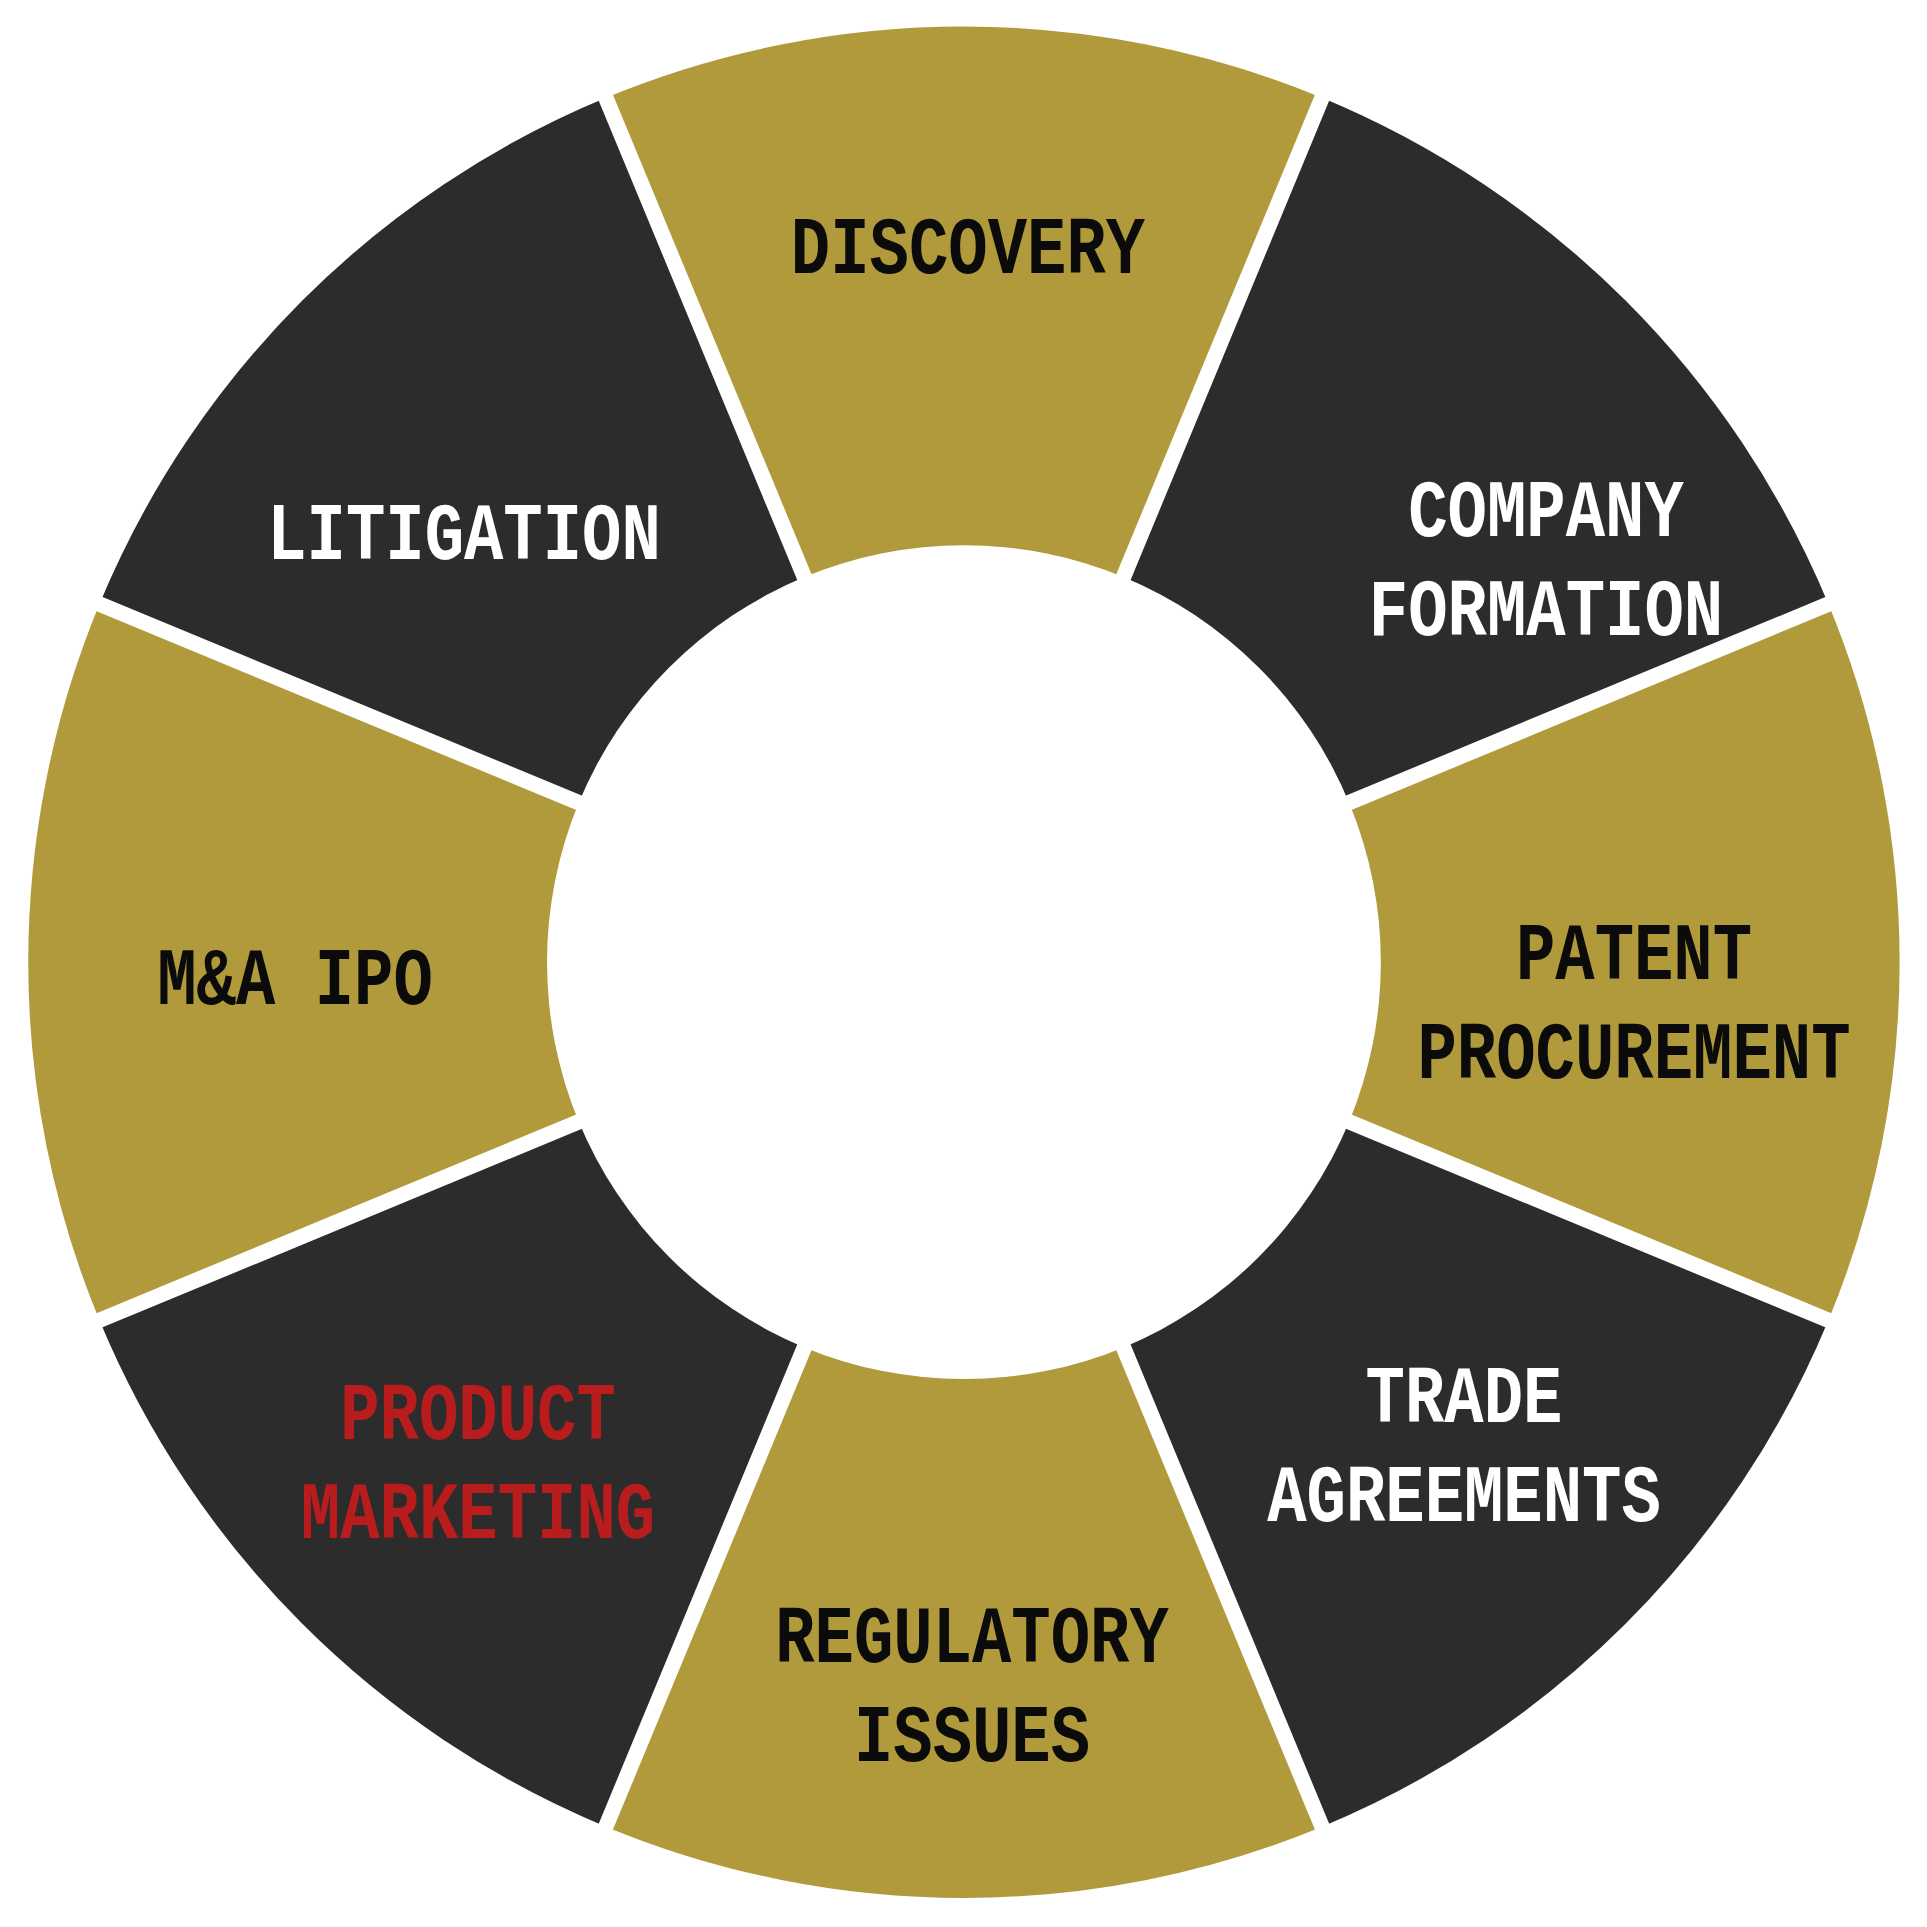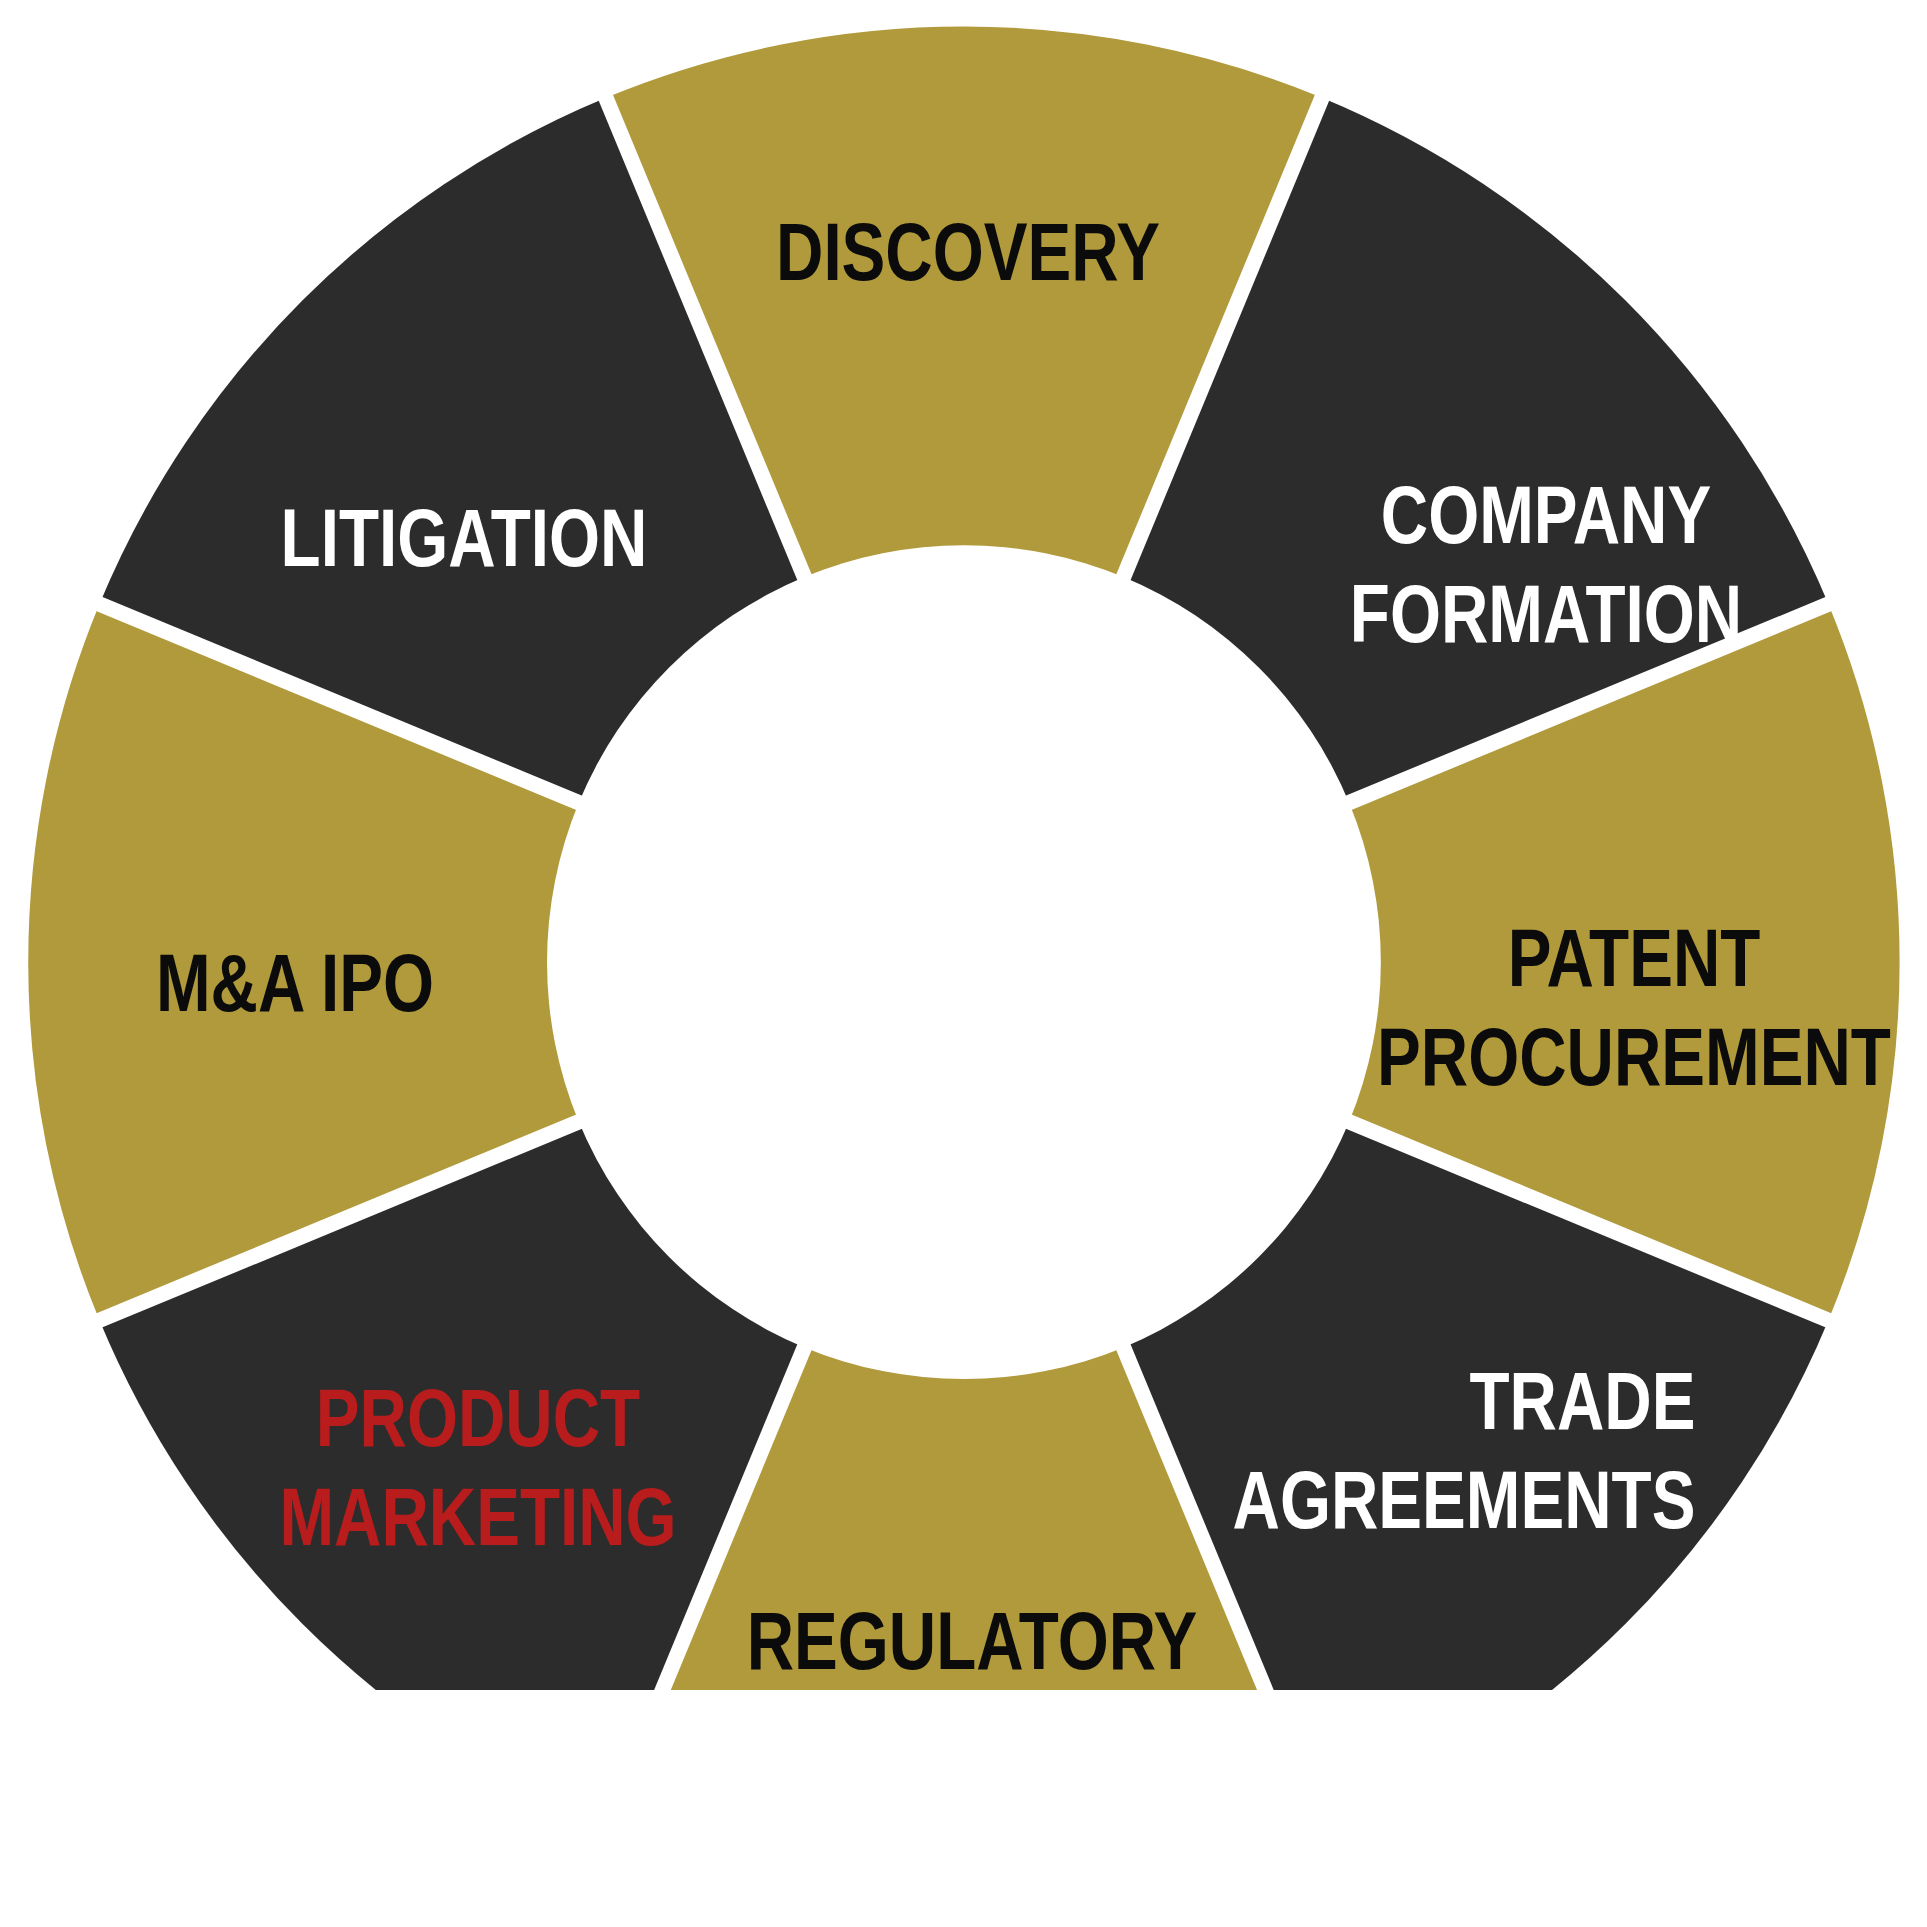--- a/index.html
+++ b/index.html
@@ -3,24 +3,24 @@
 <meta charset="utf-8">
 <style>
   html, body {
     margin: 0;
     padding: 0;
     background: #ffffff;
   }
   .canvas {
     position: relative;
     width: 1927px;
-    height: 1690px;
+    height: 1927px;
     background: #ffffff;
     overflow: hidden;
-    font-family: Liberation Sans, sans-serif;
+    font-family: Liberation Mono, monospace;
   }
   .wheel-svg {
     position: absolute;
     left: 0;
     top: 0;
     width: 1927px;
     height: 1927px;
     display: block;
   }
   .seg-label {
@@ -35,21 +35,21 @@
   }
   .seg-label > span {
     display: block;
     transform: scaleX(0.80);
     transform-origin: 50% 50%;
   }
   
   .pos-discovery          { left: 968px; top: 253px;  }
   .pos-company-formation  { left: 1546px; top: 565px;  }
   .pos-patent-procurement { left: 1634px; top: 1008px; }
-  .pos-trade-agreements   { left: 1464px; top: 1451px; text-align: right; }
+  .pos-trade-agreements   { left: 1464px; top: 1451px; }
   .pos-regulatory-issues  { left: 972px; top: 1691px; text-align: center; }
   .pos-product-marketing  { left: 478px;  top: 1468px; }
   .pos-ma-ipo             { left: 295px;  top: 984px; }
   .pos-litigation         { left: 464px;  top: 539px;  }
 </style>
 </head>
 <body>
 
 <div class="canvas">
 

